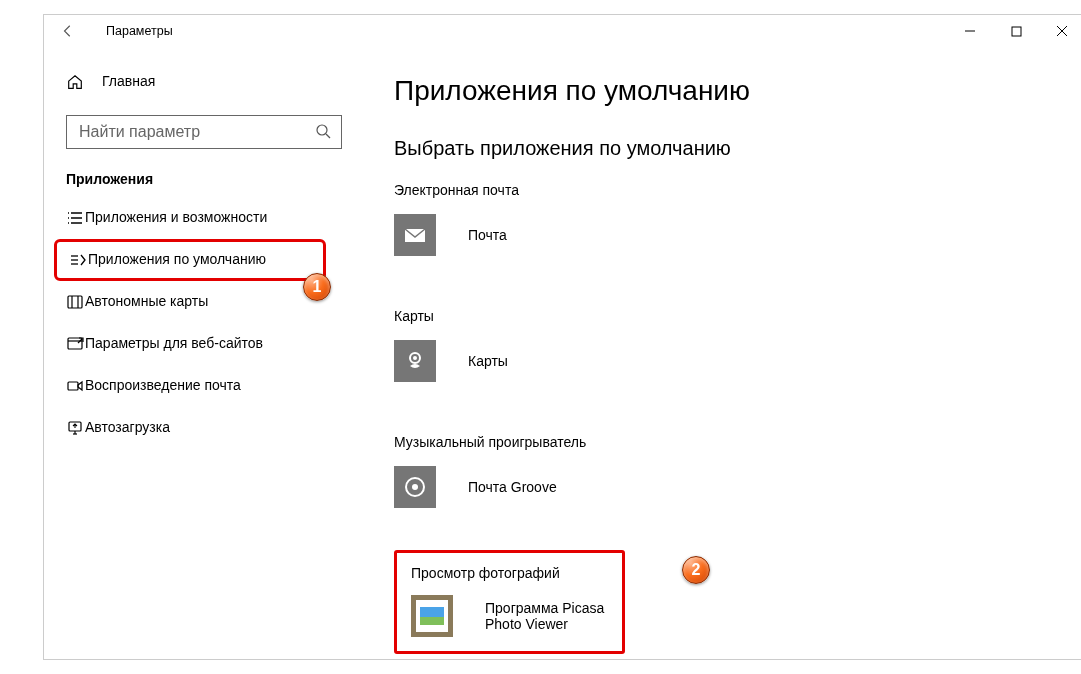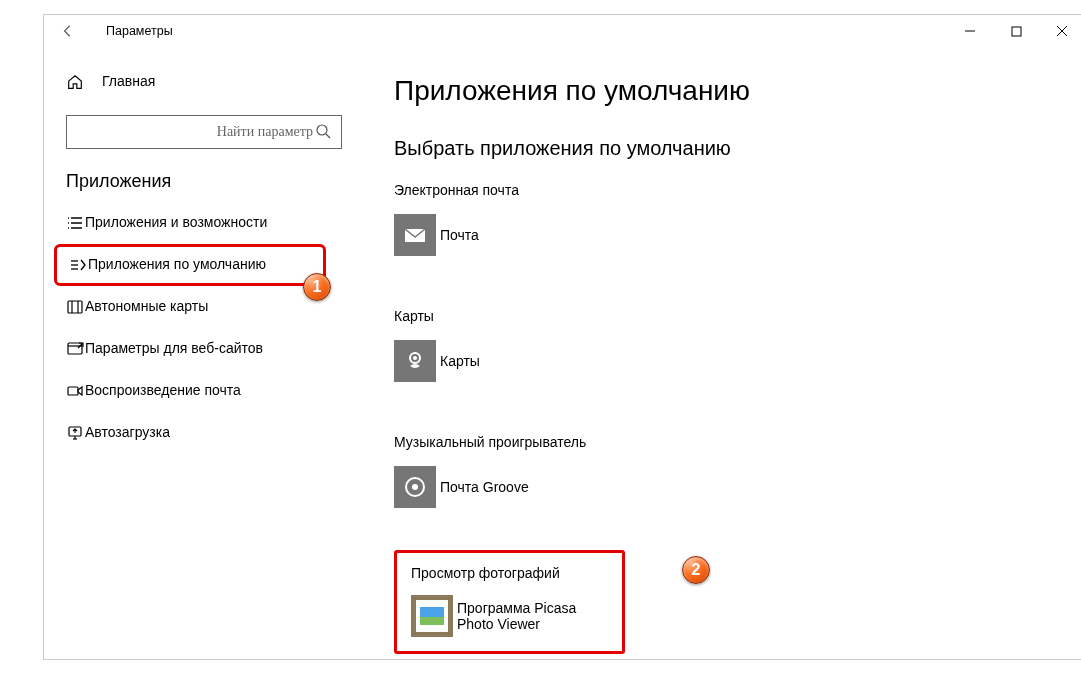--- a/index.html
+++ b/index.html
@@ -83,30 +83,29 @@
     align-items: center;
     padding: 0 10px;
     color: #666;
     font-size: 14px;
     background: #fff;
   }
   .search-box input {
     flex: 1;
     border: none;
     outline: none;
-    font-size: 14px;
-    font-family: Liberation Serif, serif;
+    font-size: 16px;
+    font-family: Liberation Sans, sans-serif;
     background: transparent;
-    text-align: right;
   }
   .search-box input::placeholder { color: #666; }
   .section-header {
     margin: 22px 0 10px 22px;
-    font-weight: 400;
-    font-size: 18px;
+    font-weight: 700;
+    font-size: 14px;
   }
   .nav-item {
     display: flex;
     gap: 1px;
     padding: 12px 22px;
     font-size: 14px;
     cursor: pointer;
   }
   .nav-item.callout {
     border: 3px solid #e30000;
@@ -138,21 +137,21 @@
     font-weight: 400;
     margin: 0 0 22px 0;
   }
   .category-label {
     font-size: 14px;
     margin: 0 0 16px 0;
   }
   .app-row {
     display: flex;
     align-items: center;
-    gap: 4px;
+    gap: 32px;
     margin-bottom: 52px;
   }
   .app-tile {
     width: 42px;
     height: 42px;
     background: #767676;
     display: flex;
     align-items: center;
     justify-content: center;
     color: #fff;

